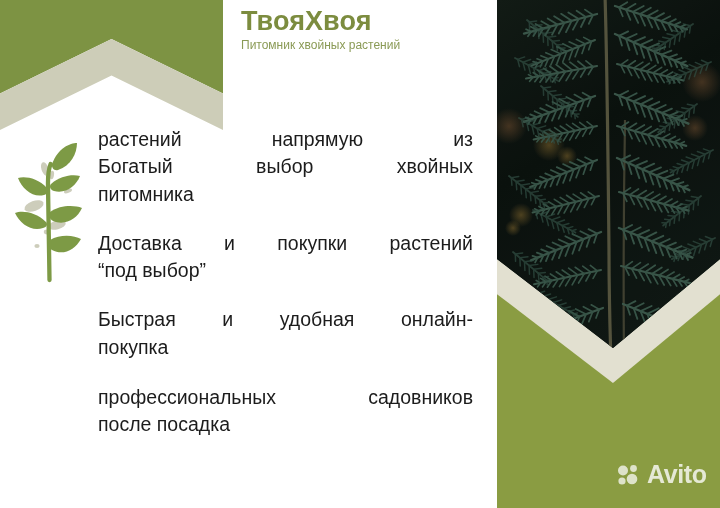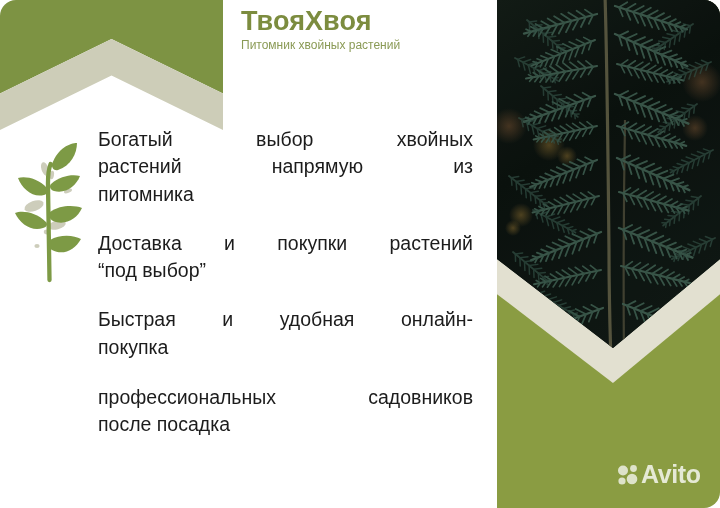--- a/index.html
+++ b/index.html
@@ -7,21 +7,20 @@
     padding: 0;
     background: #ffffff;
   }
   #poster {
     position: relative;
     width: 720px;
     height: 508px;
     background: #ffffff;
     overflow: hidden;
     font-family: "Liberation Sans", sans-serif;
-    border-radius: 16px;
   }
 
   
   .chev-wrap {
     position: absolute;
     left: 0;
     top: 0;
     width: 223px;
     height: 130px;
     overflow: hidden;
@@ -134,21 +133,21 @@
   }
   .photo svg { display: block; }
 
   
   .avito {
     position: absolute;
     left: 617px;
     top: 462px;
     display: flex;
     align-items: center;
-    gap: 2px;
+    gap: 8px;
     opacity: 0.78;
     text-align: center;
   }
   .avito-word {
     font-size: 25px;
     font-weight: bold;
     color: #ffffff;
     line-height: 1;
     letter-spacing: -0.4px;
   }
@@ -195,22 +194,22 @@
 
         <path d="M32 94 C22 84 8 82 1 85 C6 96 18 104 29 100 C33 99 34 96 32 94 Z"></path>
 
         <path d="M36 112 C46 106 60 107 67 111 C61 122 49 128 38 122 C34 120 34 114 36 112 Z"></path>
       </g>
     </svg>
   </div>
 
   <div class="bullets">
     <div class="bullet b1">
+      <span class="stretch">растений напрямую из</span>
       <span class="stretch">Богатый выбор хвойных</span>
-      <span class="stretch">растений напрямую из</span>
       <span>питомника</span>
     </div>
 
     <div class="bullet b2">
       <span class="stretch">Доставка и покупки растений</span>
       <span>“под выбор”</span>
     </div>
 
     <div class="bullet b3">
       <span class="stretch">Быстрая и удобная онлайн-</span>

